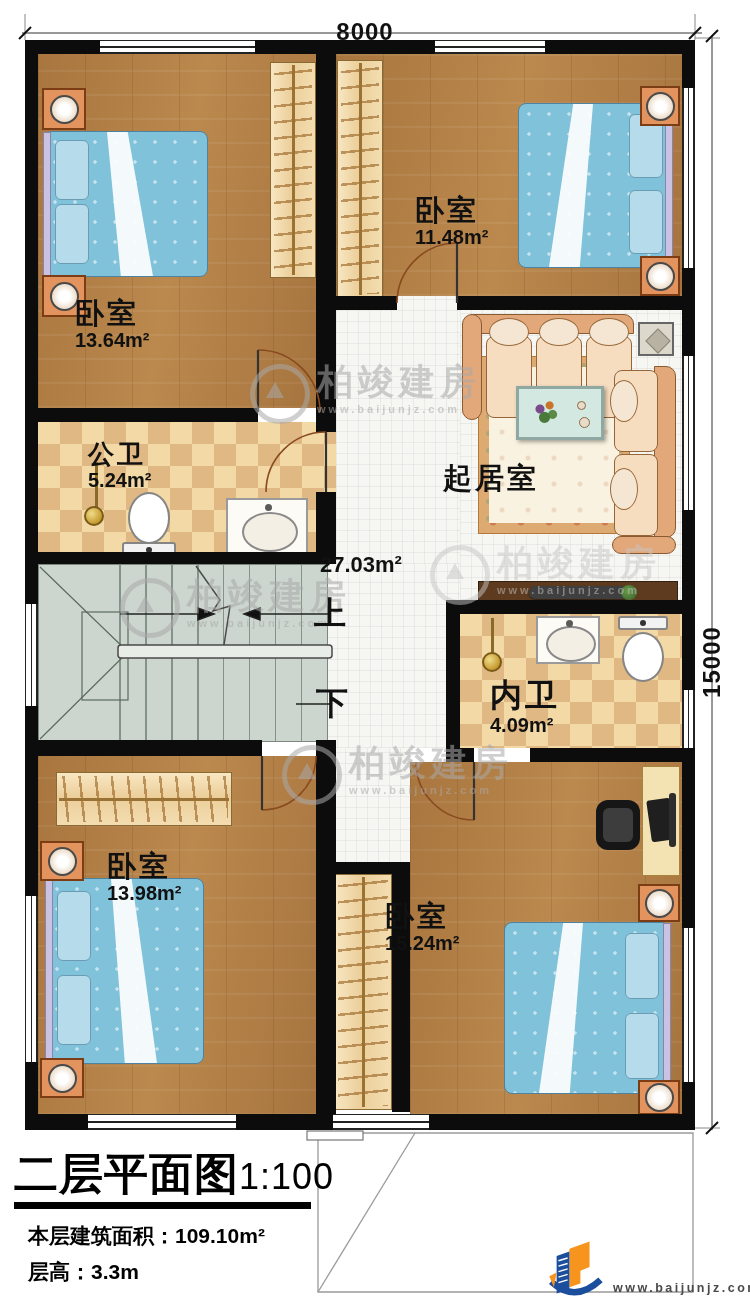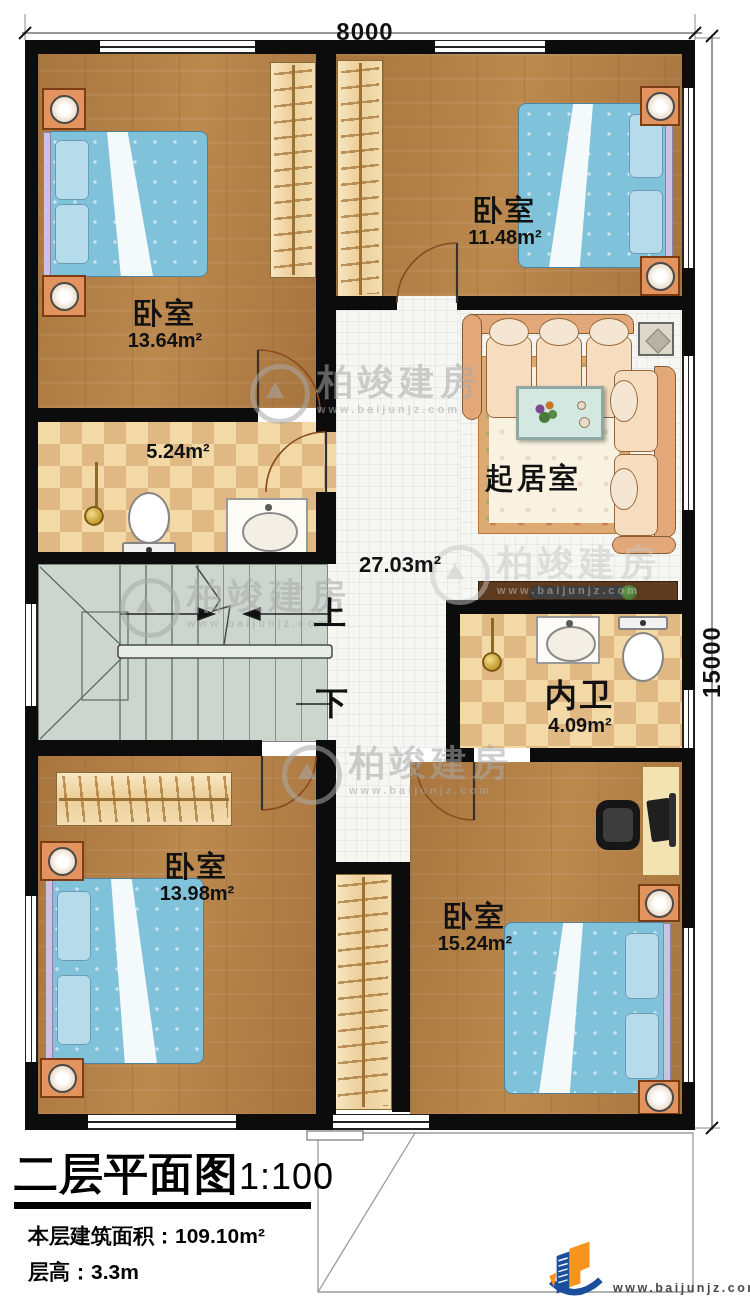--- a/index.html
+++ b/index.html
@@ -35,21 +35,21 @@
     background:radial-gradient(circle,#ffffff 30%,#f0e3d3 62%,#dfc5a8);}
   .wardrobe{position:absolute;z-index:10;border:1.5px solid #8a6a34;box-sizing:border-box;
     background:linear-gradient(90deg,#f8e7c2,#eccf9b 45%,#f3ddb0);}
   .wardrobe.v::before{content:"";position:absolute;inset:3px;
     background:repeating-linear-gradient(174deg,transparent 0 7px,rgba(150,95,30,.6) 7px 9.5px,transparent 9.5px 16px);}
   .wardrobe.v::after{content:"";position:absolute;left:50%;top:2px;bottom:2px;width:2.5px;margin-left:-1px;background:#9a7334;}
   .wardrobe.h{background:linear-gradient(180deg,#f8e7c2,#eccf9b 45%,#f3ddb0);}
   .wardrobe.h::before{content:"";position:absolute;inset:3px;
     background:repeating-linear-gradient(84deg,transparent 0 7px,rgba(150,95,30,.6) 7px 9.5px,transparent 9.5px 16px);}
   .wardrobe.h::after{content:"";position:absolute;top:50%;left:2px;right:2px;height:2.5px;margin-top:-1px;background:#9a7334;}
-  .rlabel{position:absolute;z-index:60;text-align:center;color:#111;font-weight:700;line-height:1.12;}
+  .rlabel{position:absolute;z-index:60;text-align:left;color:#111;font-weight:700;line-height:1.12;}
   .rlabel .nm{font-size:29px;letter-spacing:3px;display:block;}
   .rlabel .ar{font-size:20px;letter-spacing:0;display:block;}
   .stairlbl{position:absolute;z-index:60;font-size:32px;font-weight:700;color:#111;}
   .dimlbl{position:absolute;z-index:60;font-size:24px;font-weight:600;color:#111;text-align:center;letter-spacing:1px;}
   .wm{position:absolute;z-index:55;display:flex;align-items:flex-start;gap:7px;color:#a9a9a9;opacity:.55;pointer-events:none;}
   .wm-ring{width:50px;height:50px;border:5px solid currentColor;border-radius:50%;position:relative;flex:0 0 auto;}
   .wm-ring::after{content:"";position:absolute;left:11px;top:13px;width:0;height:0;
     border-left:9px solid transparent;border-right:9px solid transparent;border-bottom:16px solid currentColor;}
   .wm-text{font-size:36px;font-weight:700;letter-spacing:5px;line-height:1;white-space:nowrap;}
   .wm-url{font-size:11px;font-weight:700;letter-spacing:3px;line-height:1;margin-top:4px;white-space:nowrap;}
@@ -344,20 +344,21 @@
 
   <div class="rlabel" style="left:75px;top:297px;width:180px;">
     <span class="nm">卧室</span>
     <span class="ar">13.64m²</span>
   </div>
   <div class="rlabel" style="left:415px;top:194px;width:180px;">
     <span class="nm">卧室</span>
     <span class="ar" actable="false">11.48m²</span>
   </div>
   <div class="rlabel" style="left:88px;top:440px;width:180px;">
+    <span class="nm" style="font-size:26px;">公卫</span>
     <span class="ar">5.24m²</span>
   </div>
   <div class="rlabel" style="left:443px;top:462px;width:180px;">
     <span class="nm">起居室</span>
   </div>
   <div class="rlabel" style="left:320px;top:553px;width:160px;">
     <span class="ar" style="font-size:22px;">27.03m²</span>
   </div>
   <div class="rlabel" style="left:490px;top:678px;width:180px;">
     <span class="nm" style="font-size:32px;">内卫</span>

